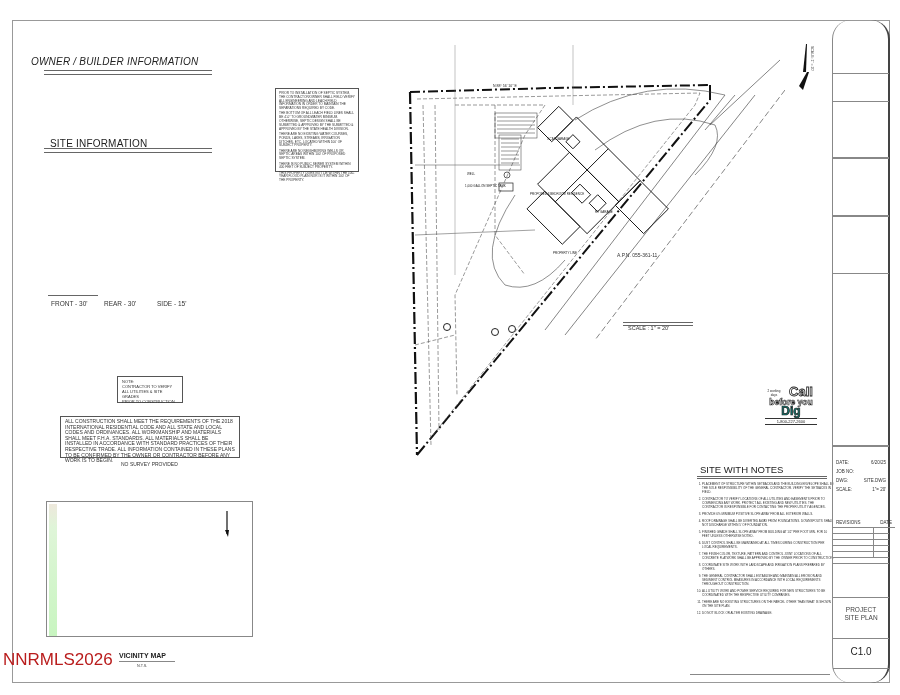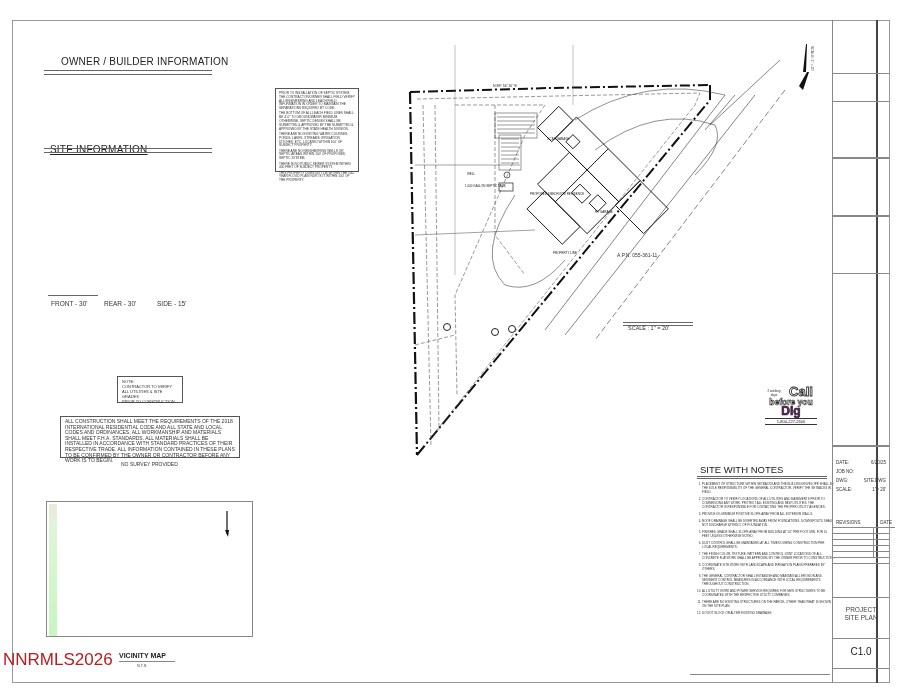--- a/index.html
+++ b/index.html
@@ -4,35 +4,35 @@
 <style>
   html,body{margin:0;padding:0;background:#fff;}
   body{width:900px;height:695px;position:relative;overflow:hidden;font-family:"Liberation Sans",sans-serif;color:#222;}
   .sheet{position:absolute;left:12px;top:20px;width:878px;height:663px;border:1px solid #999;box-sizing:border-box;}
   .abs{position:absolute;}
   .hdr{position:absolute;font-size:10px;letter-spacing:0.2px;color:#222;}
   .hdr-line{position:absolute;height:3px;border-top:1px solid #666;border-bottom:1px solid #666;}
   .tiny{font-size:3.2px;line-height:3.8px;color:#333;text-transform:uppercase;}
   .notebox{position:absolute;border:1px solid #555;padding:3px;box-sizing:border-box;}
   .small{font-size:6.5px;color:#333;}
-  .title-block{position:absolute;left:832px;top:20px;width:46px;height:663px;border-left:1px solid #888;border-right:2px solid #444;box-sizing:border-box;}
+  .title-block{position:absolute;left:832px;top:20px;width:58px;height:663px;border-left:1px solid #888;border-right:2px solid #444;box-sizing:border-box;border-radius:19px;}
   .tb-cell{position:absolute;left:0;width:56px;border-top:1px solid #888;}
   .tb-row{display:flex;justify-content:space-between;font-size:4.5px;color:#333;padding:0 3px;line-height:9px;}
   .rev-grid div{height:5px;border-bottom:1px solid #888;}
   svg text{font-family:"Liberation Sans",sans-serif;}
 </style>
 </head>
 <body>
 
 <div class="sheet"></div>
 
-<div class="hdr" style="left:61px;top:56px;">OWNER / BUILDER INFORMATION</div>
+<div class="hdr" style="left:31px;top:56px;font-style:italic;">OWNER / BUILDER INFORMATION</div>
 <div class="hdr-line" style="left:44px;top:70px;width:168px;"></div>
 
-<div class="hdr" style="left:50px;top:144px;text-decoration:underline;">SITE INFORMATION</div>
+<div class="hdr" style="left:50px;top:138px;">SITE INFORMATION</div>
 <div class="hdr-line" style="left:44px;top:148px;width:168px;"></div>
 
 <div class="abs" style="left:48px;top:295px;width:50px;border-top:1px solid #666;"></div>
 <div class="abs small" style="left:51px;top:300px;">FRONT - 30'</div>
 <div class="abs small" style="left:104px;top:300px;">REAR - 30'</div>
 <div class="abs small" style="left:157px;top:300px;">SIDE - 15'</div>
 
 <div class="notebox tiny" style="left:275px;top:88px;width:84px;height:84px;">
   <div style="margin-bottom:1.5px">PRIOR TO INSTALLATION OF SEPTIC SYSTEM, THE CONTRACTOR/OWNER SHALL FIELD VERIFY ALL ENGINEERING AND LEACH FIELD INFORMATION IN ORDER TO MAINTAIN THE SEPARATIONS REQUIRED BY CODE.</div>
   <div style="margin-bottom:1.5px">THE BOTTOM OF ALL LEACH FIELD LINES SHALL BE 4'-0" TO GROUNDWATER MINIMUM. OTHERWISE, SEPTIC DESIGN SHALL BE SUBMITTED &amp; APPROVED BY THE SUBMITTED &amp; APPROVED BY THE STATE HEALTH DIVISION.</div>
@@ -142,21 +142,21 @@
 <svg class="abs" style="left:797px;top:42px" width="20" height="60">
   <polygon points="6,30 9,2 10,2 9,30" fill="#111"></polygon>
   <polygon points="2,44 10,30 12,30 6,48" fill="#111"></polygon>
   <text x="14" y="4" font-size="3.5" fill="#333" transform="rotate(90 14 4)">SCALE: 1" = 20'</text>
 </svg>
 
 <div class="abs" style="left:765px;top:386px;width:52px;text-align:center;color:#222;">
   <div style="font-size:3px;position:absolute;left:2px;top:4px;width:14px;line-height:3.5px;">2 working days</div>
   <div style="font-size:13px;font-weight:bold;margin-left:20px;line-height:12px;color:#fff;-webkit-text-stroke:0.8px #222;">Call</div>
   <div style="font-size:8.5px;font-weight:bold;line-height:8px;color:#fff;-webkit-text-stroke:0.6px #222;">before you</div>
-  <div style="font-size:12px;font-weight:bold;line-height:11px;color:#701a75;-webkit-text-stroke:0.7px #222;">Dig</div>
+  <div style="font-size:12px;font-weight:bold;line-height:11px;color:#0f766e;-webkit-text-stroke:0.7px #222;">Dig</div>
   <div style="font-size:4px;border-top:1px solid #333;border-bottom:1px solid #333;margin-top:1px;">1-800-227-2600</div>
 </div>
 
 <div class="abs" style="left:700px;top:464px;font-size:9.5px;color:#222;">SITE WITH NOTES</div>
 <div class="abs" style="left:697px;top:476px;width:130px;border-top:1px solid #666;border-bottom:1px solid #666;height:1px;"></div>
 <ol class="abs tiny" style="left:692px;top:482px;width:132px;margin:0;padding-left:10px;font-size:3px;line-height:4px;">
   <li style="margin-bottom:3px">PLACEMENT OF STRUCTURE WITHIN SETBACKS AND THE BUILDING ENVELOPE SHALL BE THE SOLE RESPONSIBILITY OF THE GENERAL CONTRACTOR. VERIFY THE SETBACKS IN FIELD.</li>
   <li style="margin-bottom:3px">CONTRACTOR TO VERIFY LOCATIONS OF ALL UTILITIES AND EASEMENTS PRIOR TO COMMENCING ANY WORK. PROTECT ALL EXISTING AND NEW UTILITIES. THE CONTRACTOR IS RESPONSIBLE FOR CONTACTING THE PROPER UTILITY AGENCIES.</li>
   <li style="margin-bottom:3px">PROVIDE 6% MINIMUM POSITIVE SLOPE AWAY FROM ALL EXTERIOR WALLS.</li>
   <li style="margin-bottom:3px">ROOF DRAINAGE SHALL BE DIVERTED AWAY FROM FOUNDATIONS. DOWNSPOUTS SHALL NOT DISCHARGE WITHIN 5' OF FOUNDATION.</li>

